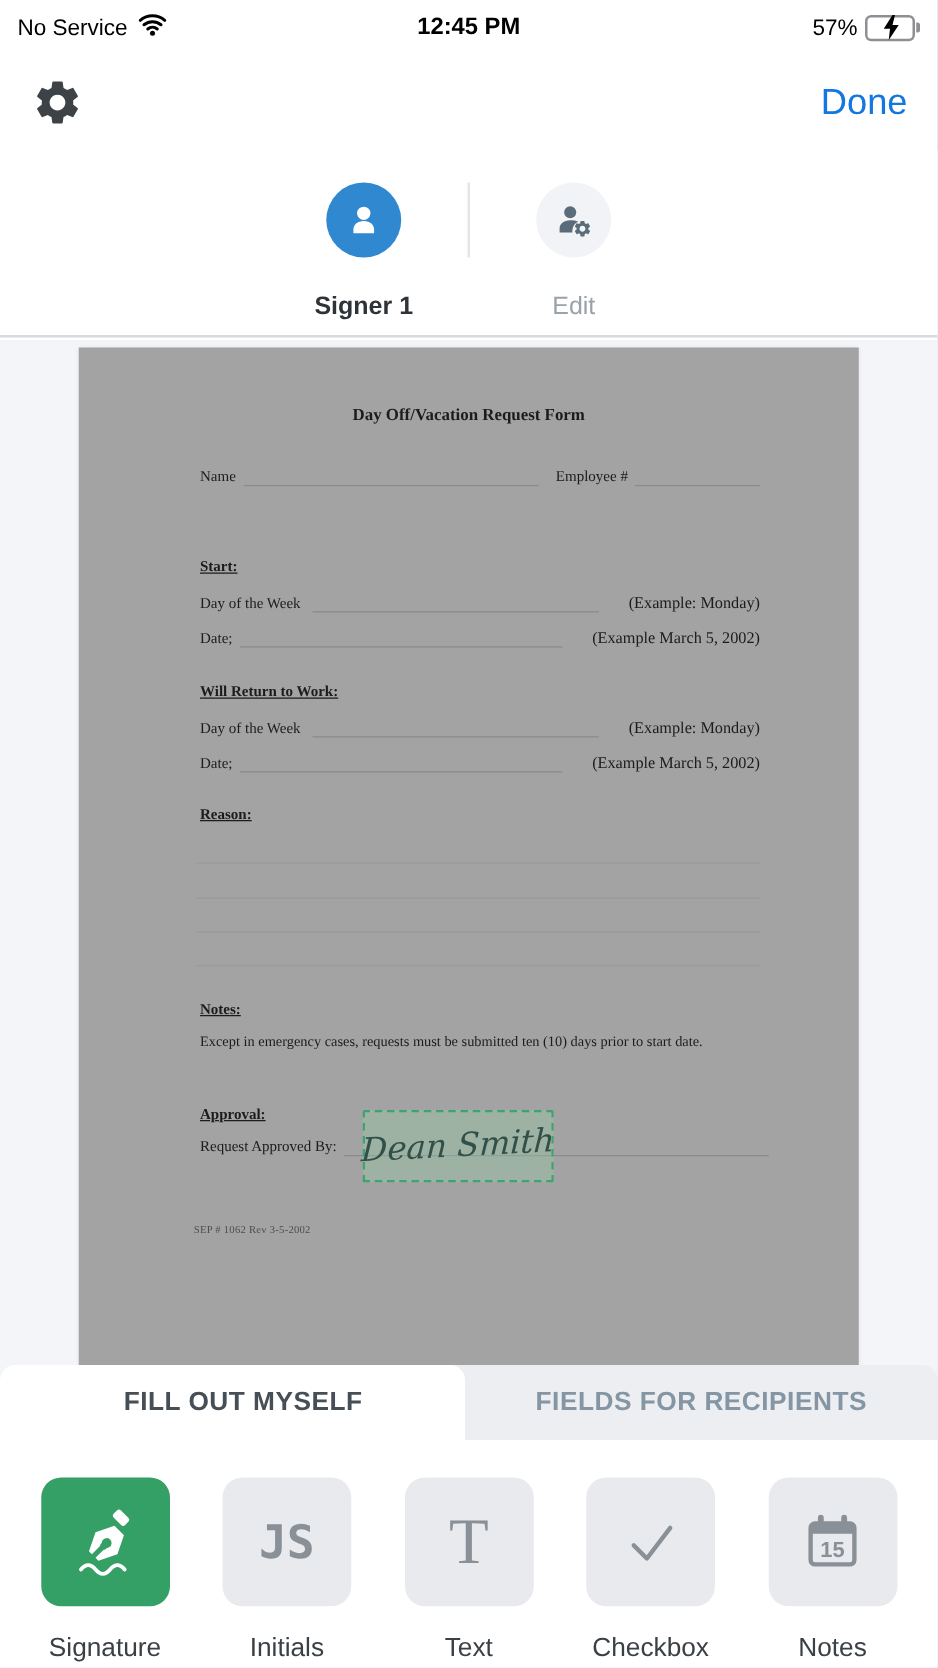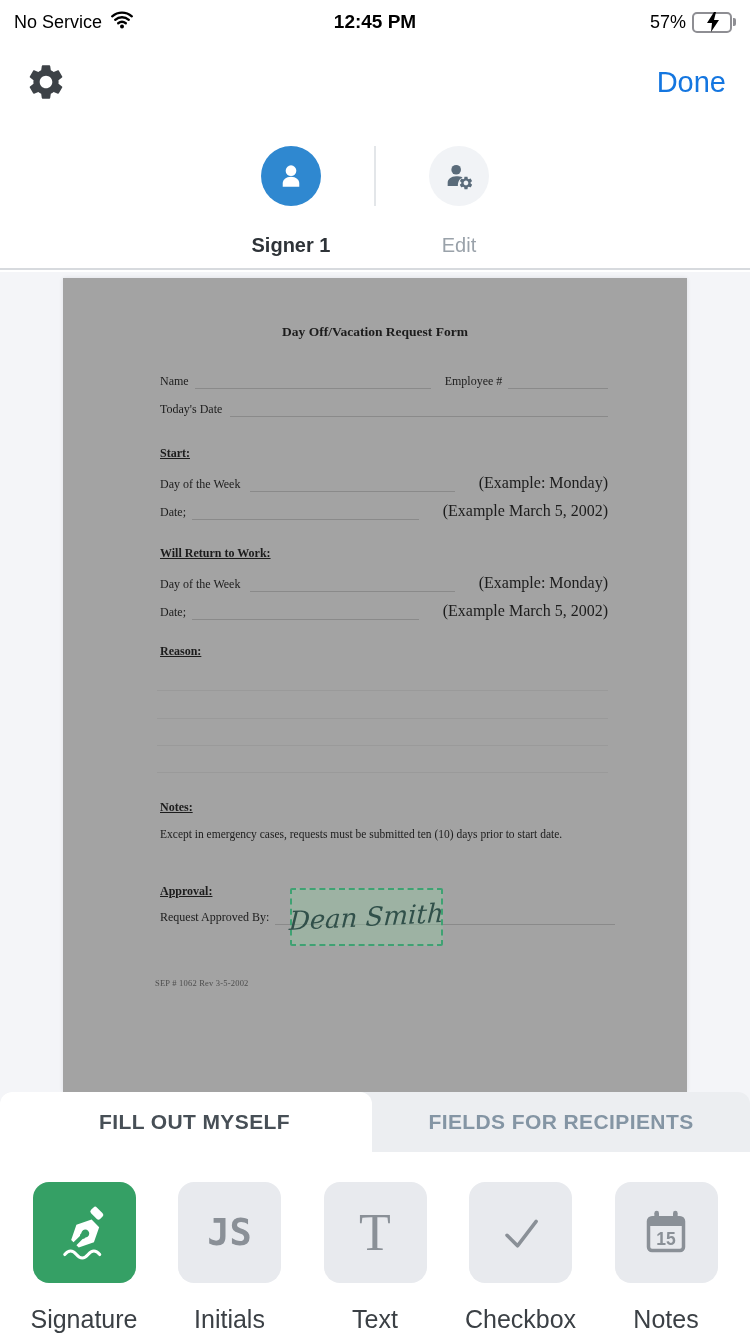--- a/index.html
+++ b/index.html
@@ -41,21 +41,21 @@
 
   
   .doc-area { position:absolute; top:272px; left:0; right:0; height:820px; background:#f4f5f8; }
   .document { position:absolute; left:63px; top:6px; width:624px; height:814px; background:#a3a3a3;
     box-shadow:0 0 4px rgba(30,40,60,0.10); font-family:"Liberation Serif", serif; color:#1c1c1c; }
   .doc-row { position:absolute; left:97px; right:79px; display:flex; align-items:flex-end; font-size:12px; white-space:nowrap; }
   .doc-title { position:absolute; left:0; right:0; text-align:center; font-weight:700; font-size:13.5px; }
   .fill-line { border-bottom:1px solid #8a8a8a; height:13px; }
   .grow { flex:1; }
   .doc-heading { font-weight:700; text-decoration:underline; font-size:12px; }
-  .example { margin-left:24px; font-size:16px; }
+  .example { margin-left:24px; font-size:13px; }
   .rule { position:absolute; left:94px; right:79px; border-bottom:1px solid #9a9a9a; }
   .doc-footer { position:absolute; font-size:8.5px; color:#4e4e4e; letter-spacing:0.2px; }
   .sig-box { position:absolute; left:227px; top:610px; width:153px; height:58px;
     background:rgba(147,203,164,0.38); border:2px dashed #3fa273; border-radius:2px;
     display:flex; align-items:center; justify-content:center; z-index:3; }
   .sig-text { font-family:"DejaVu Serif", serif; font-style:italic; font-size:26px; color:#31504a;
     transform:rotate(-3deg) skewX(-6deg); white-space:nowrap; }
 
   
   .bottom { position:absolute; top:1092px; left:0; right:0; height:242px; background:#f4f5f8; }
@@ -67,21 +67,21 @@
   .tab-label { font-size:21px; font-weight:700; letter-spacing:0.4px; }
   .tab-active .tab-label { color:#474f56; }
   .tab-inactive-label { position:absolute; left:372px; right:0; text-align:center; color:#8априa3; }
   .tab-inactive-label { color:#8495a4; font-size:21px; font-weight:700; letter-spacing:0.4px; }
   .toolbar { position:absolute; top:60px; left:0; right:0; bottom:0; background:#fff;
     display:flex; justify-content:space-between; padding:30px 32px 0 32px; }
   .tool { display:flex; flex-direction:column; align-items:center; width:104px; }
   .tool-btn { width:103px; height:103px; border-radius:16px; background:#e8eaee;
     display:flex; align-items:center; justify-content:center; }
   .tool-btn.green { background:#35a065; }
-  .tool-label { margin-top:22px; font-size:25px; color:#3b4045; }
+  .tool-label { margin-top:22px; font-size:21px; color:#3b4045; }
   .tool-glyph-js { font-family:"DejaVu Sans Mono", monospace; font-size:37px; font-weight:700; color:#8a9097; }
   .tool-glyph-t { font-family:"Liberation Serif", serif; font-size:52px; color:#8a9097; }
 </style>
 </head>
 <body>
 
 <div class="phone">
 
   <div class="status-bar">
     <div class="sb-left">
@@ -147,24 +147,20 @@
 
       <div class="doc-title" style="top:46px;">Day Off/Vacation Request Form</div>
 
       <div class="doc-row" style="top:96px;">
         <span>Name</span>
         <span class="fill-line" style="width:236px; margin-left:6px;"></span>
         <span style="margin-left:14px;">Employee #</span>
         <span class="fill-line grow" style="margin-left:6px;"></span>
       </div>
 
-      <div class="doc-row" style="top:124px;">
-        <span>Today's Date</span>
-        <span class="fill-line grow" style="margin-left:8px;"></span>
-      </div>
 
       <div class="doc-row" style="top:168px;">
         <span class="doc-heading">Start:</span>
       </div>
 
       <div class="doc-row" style="top:196px;">
         <span>Day of the Week</span>
         <span class="fill-line grow" style="margin-left:10px;"></span>
         <span class="example">(Example: Monday)</span>
       </div>

